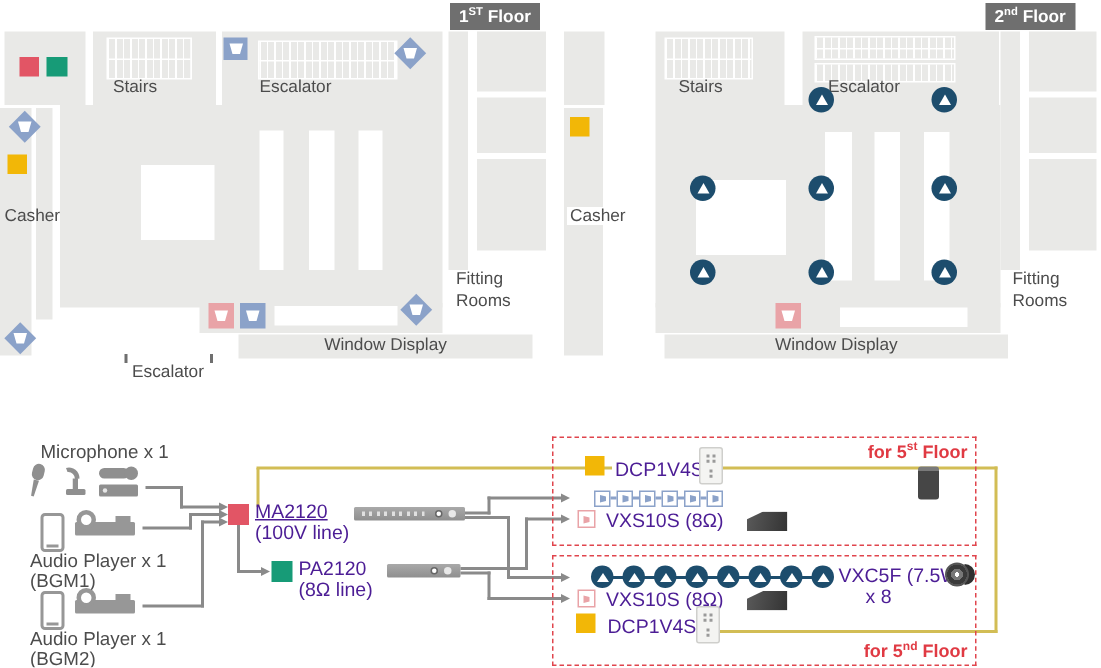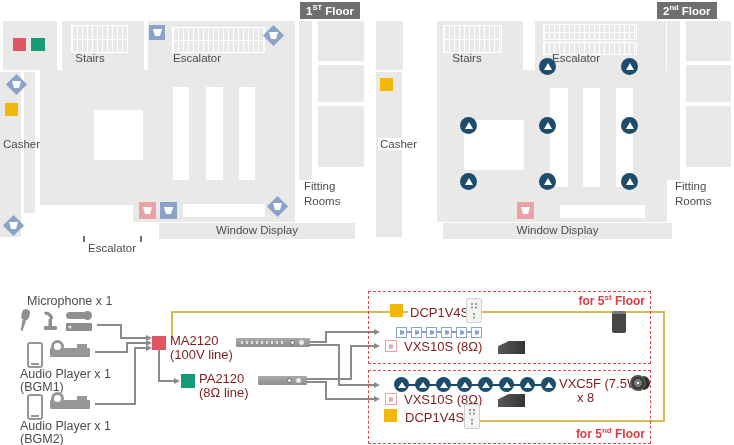--- a/index.html
+++ b/index.html
@@ -4,21 +4,21 @@
 <style>
   html,body{margin:0;padding:0;background:#fff;}
   .canvas{position:relative;width:734px;height:445px;background:#fff;overflow:hidden;
           font-family:"Liberation Sans",sans-serif;color:#4c4c4c;}
   .abs{position:absolute;}
   .gray{background:#e9e9e7;}
   .white{background:#ffffff;}
   .lbl{position:absolute;font-size:11.5px;color:#4c4c4c;white-space:nowrap;}
   .lbl.center{text-align:center;}
   .dlbl{position:absolute;font-size:12.5px;color:#4c4c4c;white-space:nowrap;}
-  .plbl{position:absolute;font-size:13px;color:#7f1d1d;white-space:nowrap;}
+  .plbl{position:absolute;font-size:13px;color:#4c1d95;white-space:nowrap;}
   .floor-badge{position:absolute;background:#6f6f6f;color:#fff;font-size:11.5px;font-weight:bold;
                padding:1px 6px 2px 6px;white-space:nowrap;}
   .floor-badge sup{font-size:7.5px;}
   .hatch{position:absolute;background-image:
            repeating-linear-gradient(90deg,#fff 0 1px,transparent 1px 5px),
            linear-gradient(#fff,#fff);
          background-size:100% 100%,100% 1px;background-position:0 0,0 50%;
          background-repeat:repeat,no-repeat;border:1px solid #fff;}
   .hatch2{position:absolute;background-image:repeating-linear-gradient(90deg,#fff 0 1px,transparent 1px 5px);
           border:1px solid #fff;}
@@ -246,21 +246,21 @@
   <div class="hline" style="left:95px;top:351px;width:33px;"></div>
   <div class="vline" style="left:126px;top:342px;height:11px;"></div>
   <div class="hline" style="left:126px;top:342px;width:20px;"></div>
   <div class="arr" style="left:146px;top:340px;"></div>
   <div class="hline" style="left:95px;top:403px;width:41px;"></div>
   <div class="vline" style="left:134px;top:347px;height:58px;"></div>
   <div class="hline" style="left:134px;top:347px;width:12px;"></div>
   <div class="arr" style="left:146px;top:345px;"></div>
 
   <div class="rsq" style="left:152px;top:336px;width:14px;height:14px;"></div>
-  <div class="plbl" style="left:170px;top:333px;">MA2120</div>
+  <div class="plbl" style="left:170px;top:333px;text-decoration:underline;">MA2120</div>
   <div class="plbl" style="left:170px;top:347px;">(100V line)</div>
   <div class="amp ma" style="left:236px;top:338px;width:74px;"></div>
   <div class="vline" style="left:158px;top:350px;height:32px;"></div>
   <div class="hline" style="left:158px;top:380px;width:16px;"></div>
   <div class="arr" style="left:174px;top:378px;"></div>
   <div class="gsq" style="left:181px;top:374px;width:14px;height:14px;"></div>
   <div class="plbl" style="left:199px;top:371px;">PA2120</div>
   <div class="plbl" style="left:199px;top:385px;">(8Ω line)</div>
   <div class="amp" style="left:258px;top:376px;width:49px;"></div>
 

